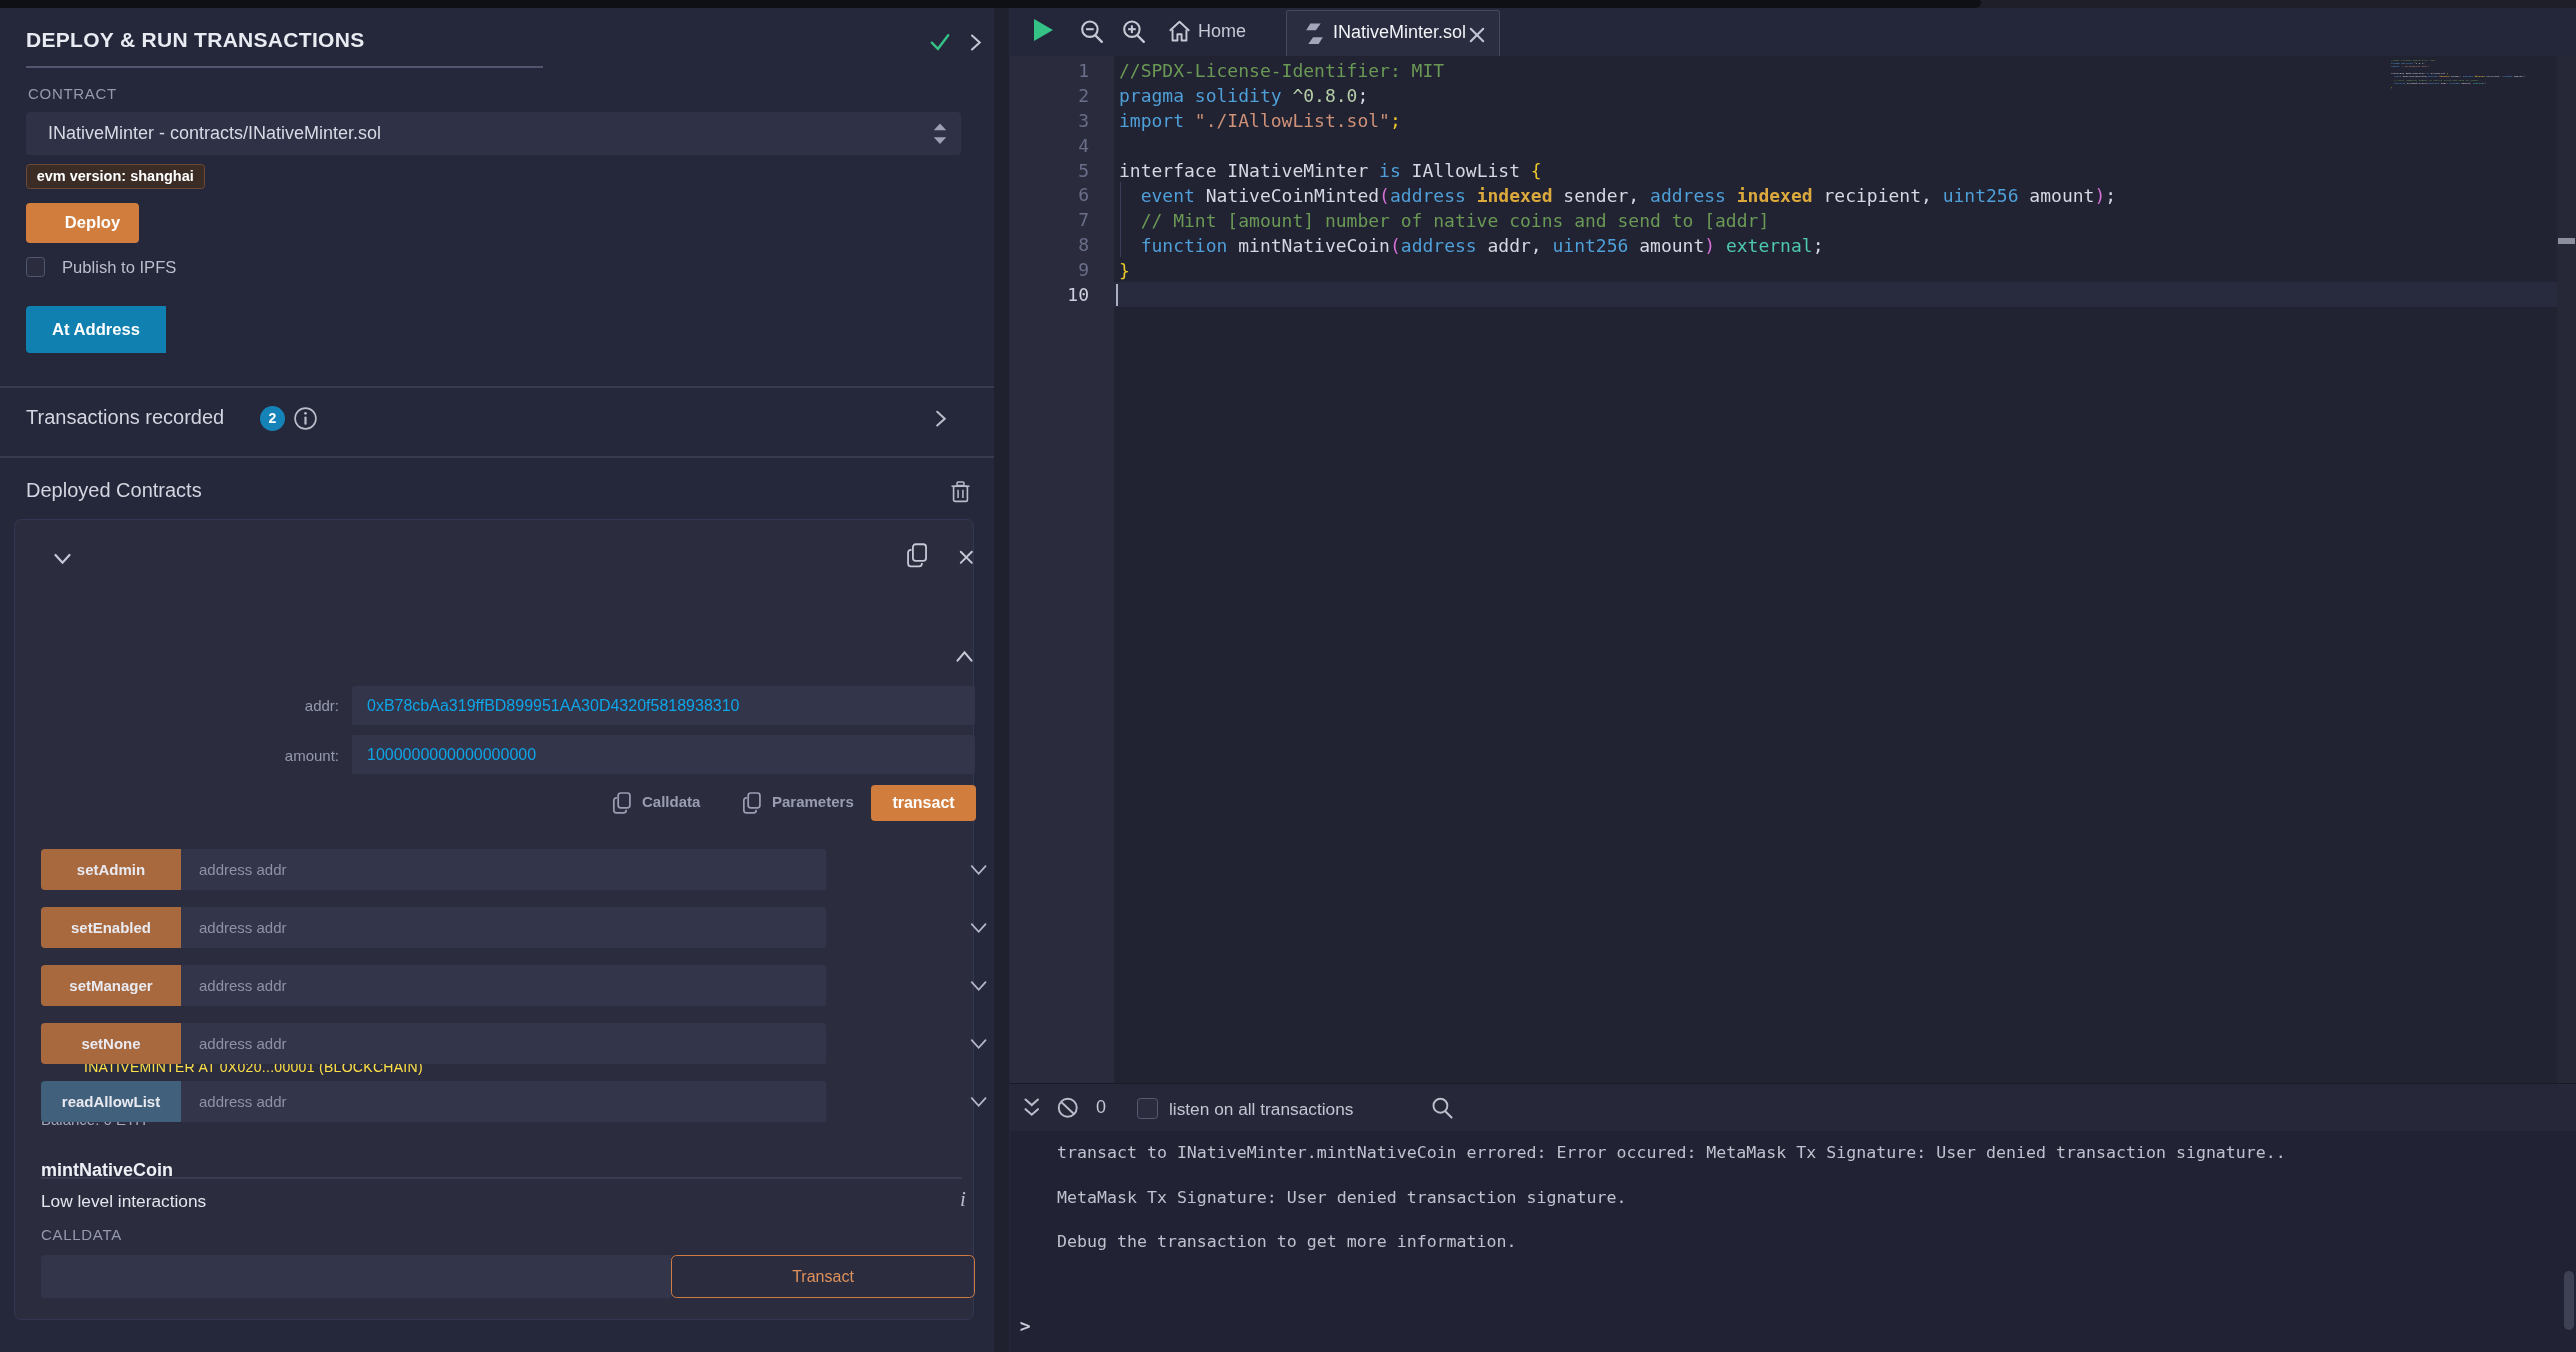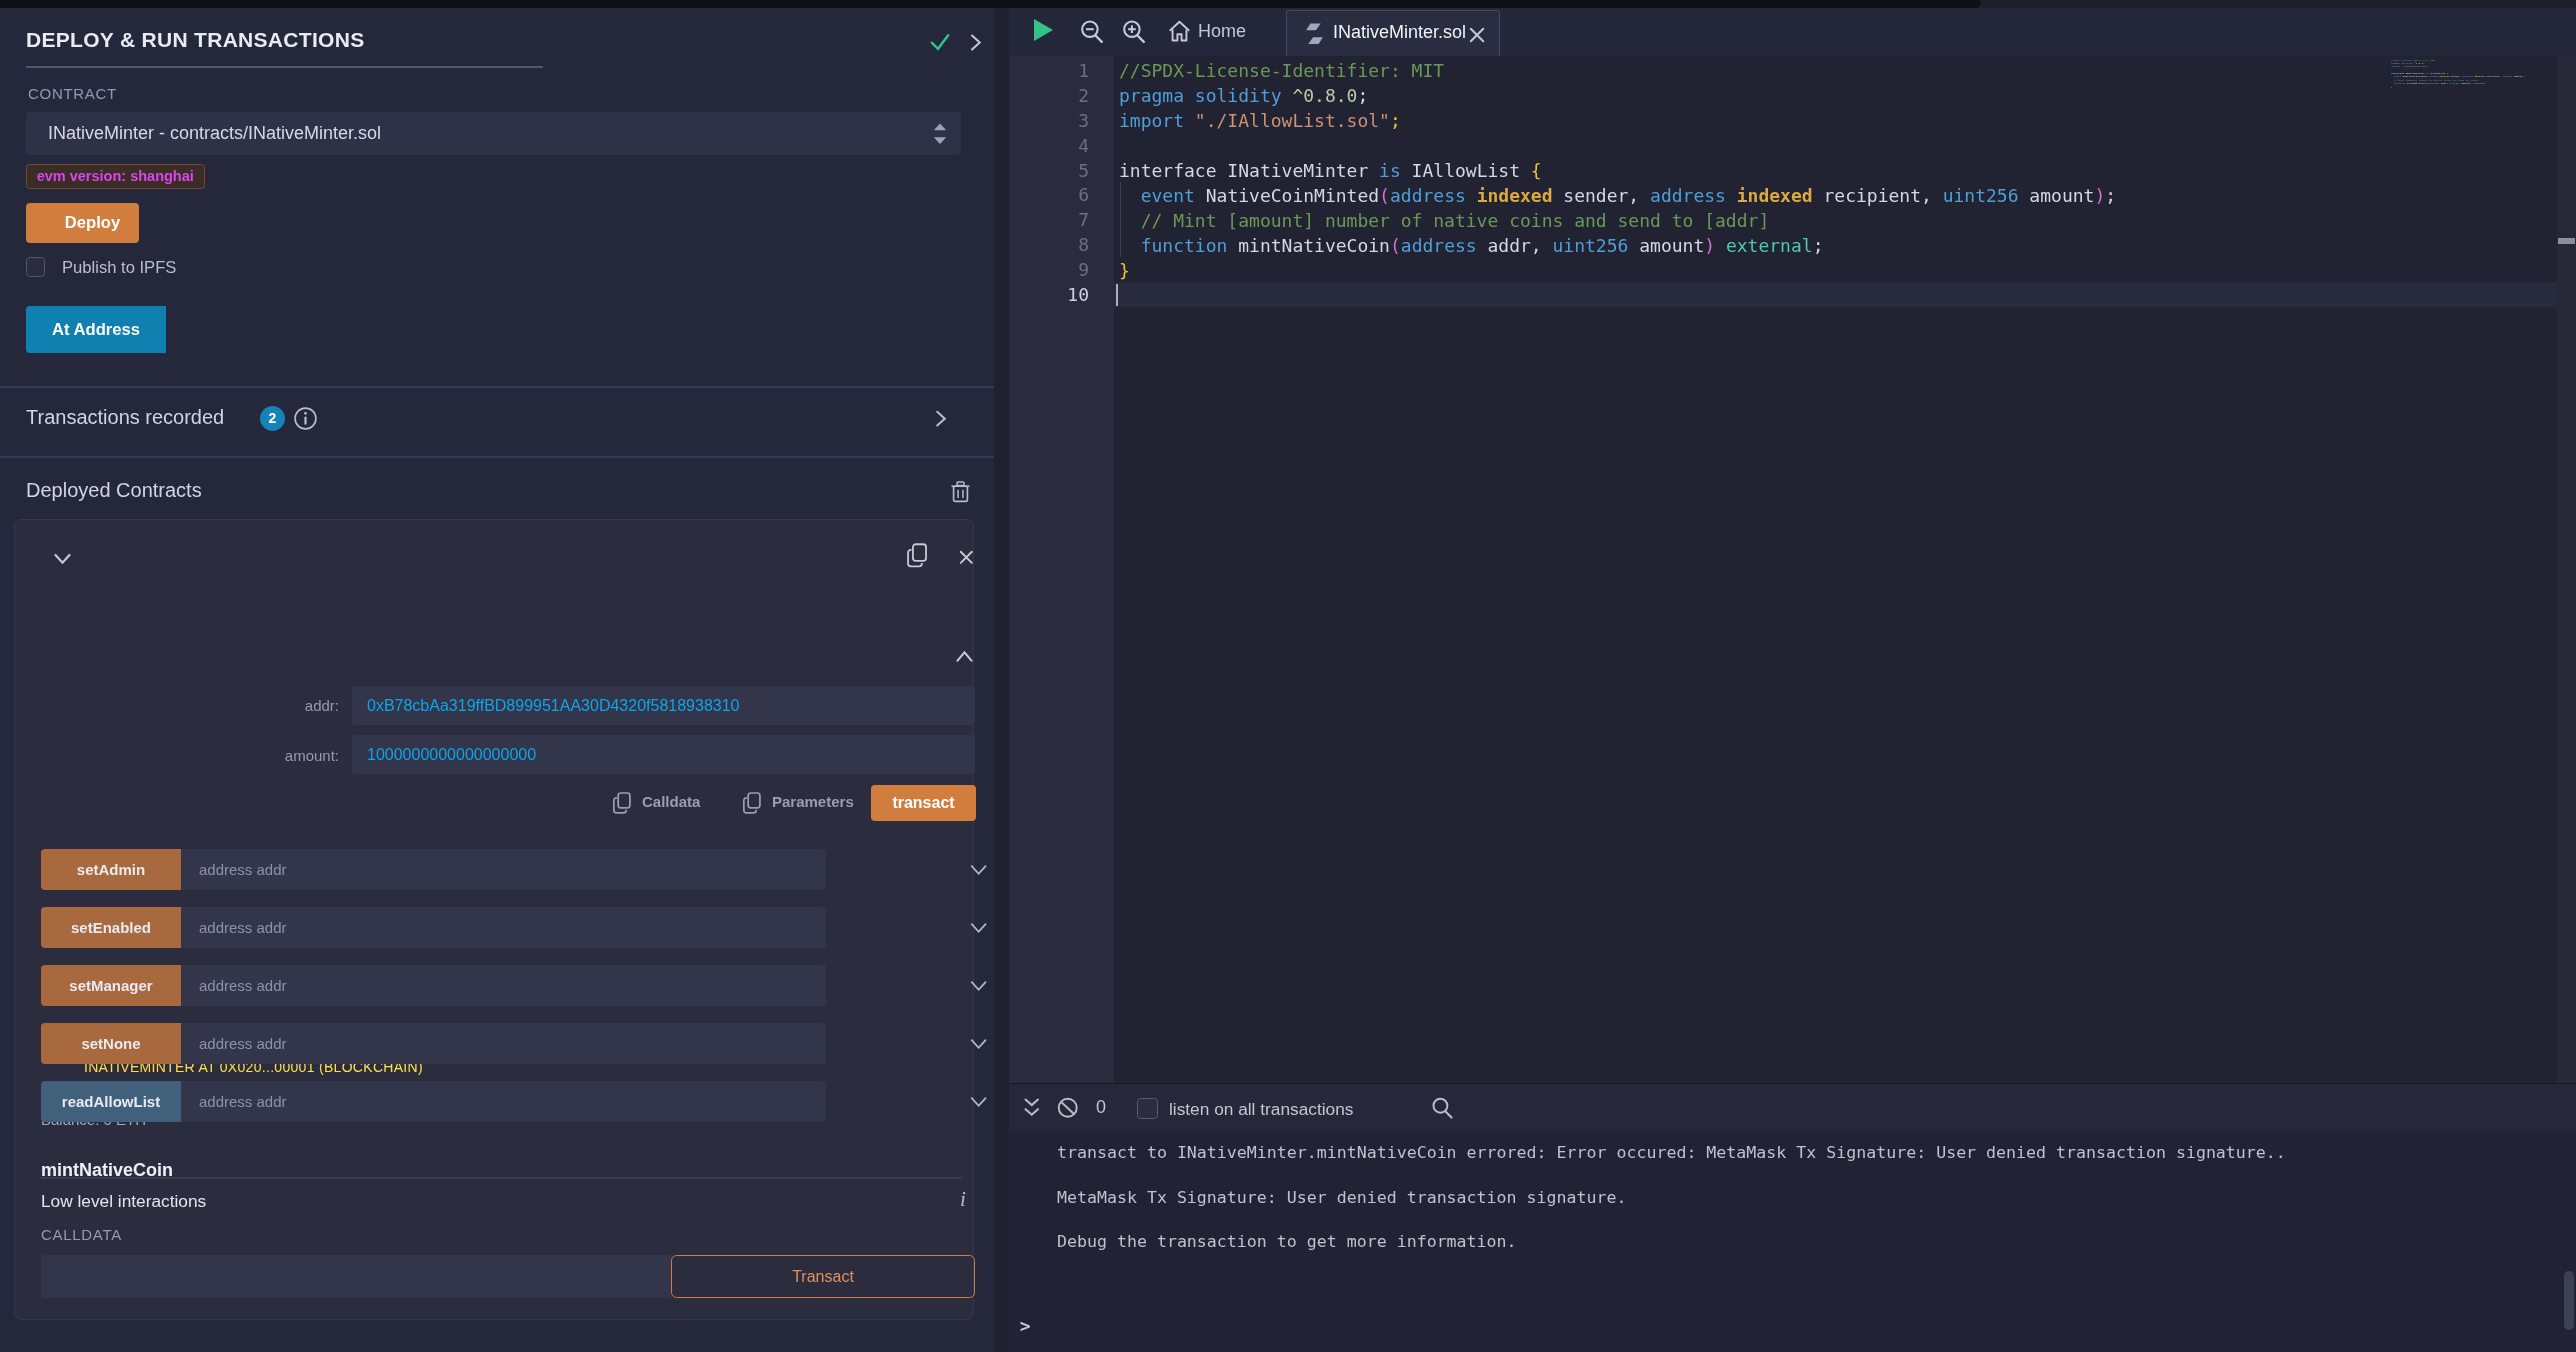--- a/index.html
+++ b/index.html
@@ -18,21 +18,21 @@
   .panel-title { left:26px; top:19.3px; font-size:21px; font-weight:600; color:#e9ebf2; letter-spacing:0.3px; }
   .title-underline { left:26px; top:58px; width:517px; height:1.4px; background:#52556e; }
   .lbl { color:#9699ae; font-size:15px; letter-spacing:0.7px; }
   #contract-label { left:28px; top:77px; }
   #contract-select { left:26px; top:104px; width:935px; height:43px; background:#2f3146;
                      border-radius:4.1px; color:#d7d9e4; font-size:18px; line-height:43px;
                      padding-left:22px; cursor:pointer; }
   .sort-arrows { left:931px; top:114px; color:#9ea1b5; }
   #evm-badge { left:26px; top:156px; height:25px; line-height:22px; padding:0 9.7px;
                background:#3b2c26; border:1.4px solid #6e4a36; border-radius:3.5px;
-               color:#d946ef; font-size:14.5px; font-weight:bold; }
+               color:#ffffff; font-size:14.5px; font-weight:bold; }
   .btn { border:none; border-radius:4.1px; color:#fff; font-weight:bold; cursor:pointer;
          font-family:"Liberation Sans",sans-serif; }
   #deploy-btn { left:26px; top:195px; width:113px; height:40px; background:#d07d3e; font-size:16.6px;padding-left:20px; }
   #publish-check { left:26px; top:249px; width:19.3px; height:19.3px; background:#2b2d3f;
                    border:1.4px solid #53576e; border-radius:3.5px; cursor:pointer; }
   #publish-label { left:62px; top:250px; font-size:16.6px; color:#bcbecd; }
   #ataddress-btn { left:26px; top:298px; width:140px; height:47px; background:#1080b0;
                    border-radius:4.1px 0 0 4.1px; font-size:16.6px; }
   #ataddress-input { left:166px; top:298px; width:796px; height:47px; background:#35374a;
                      border:none; border-radius:0 2.8px 2.8px 0; color:#ccced9; font-size:16px;

